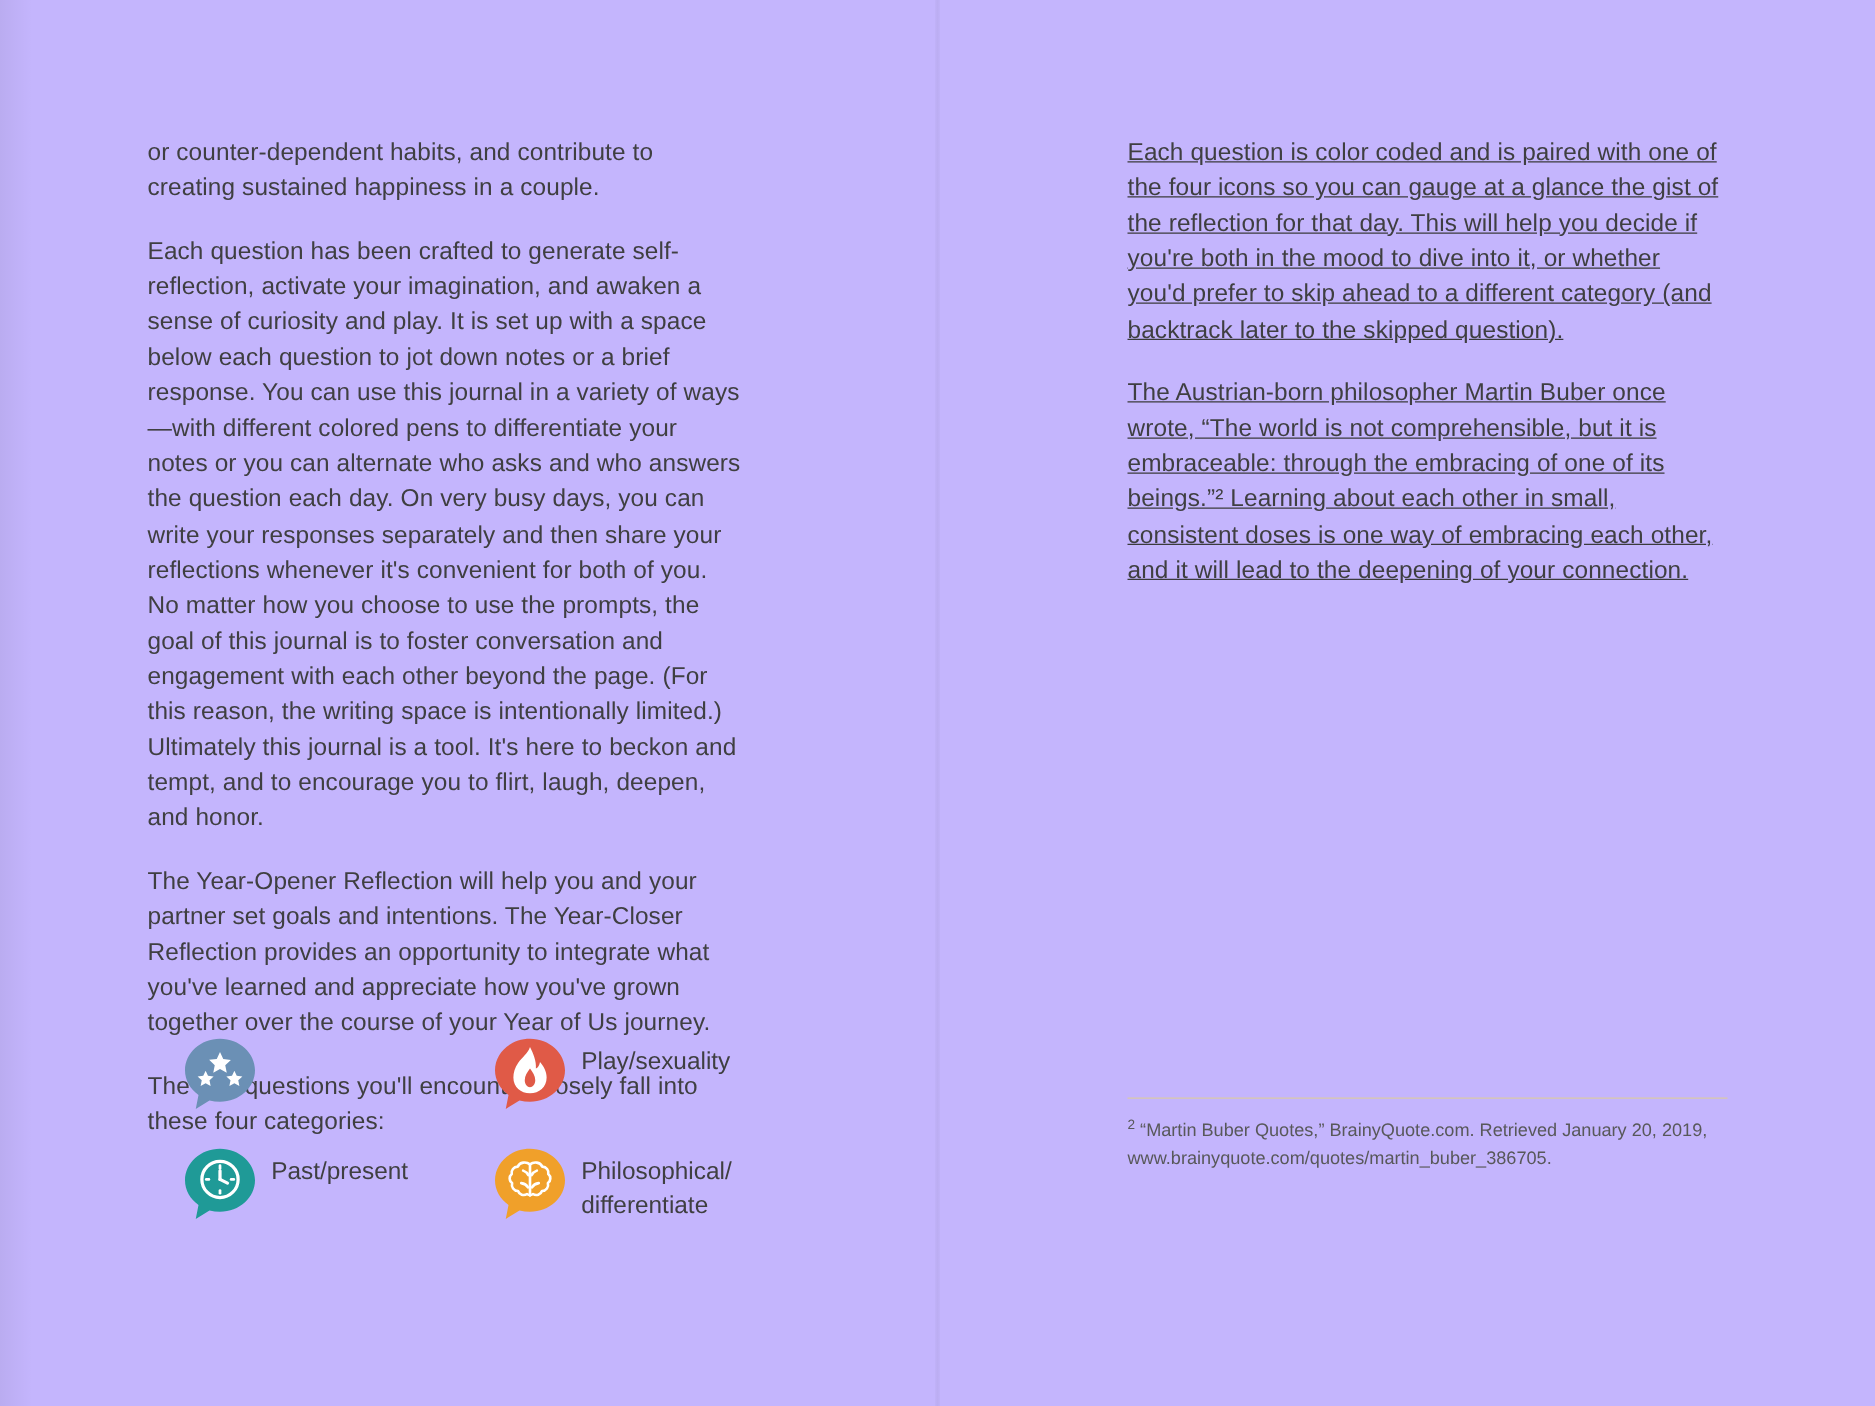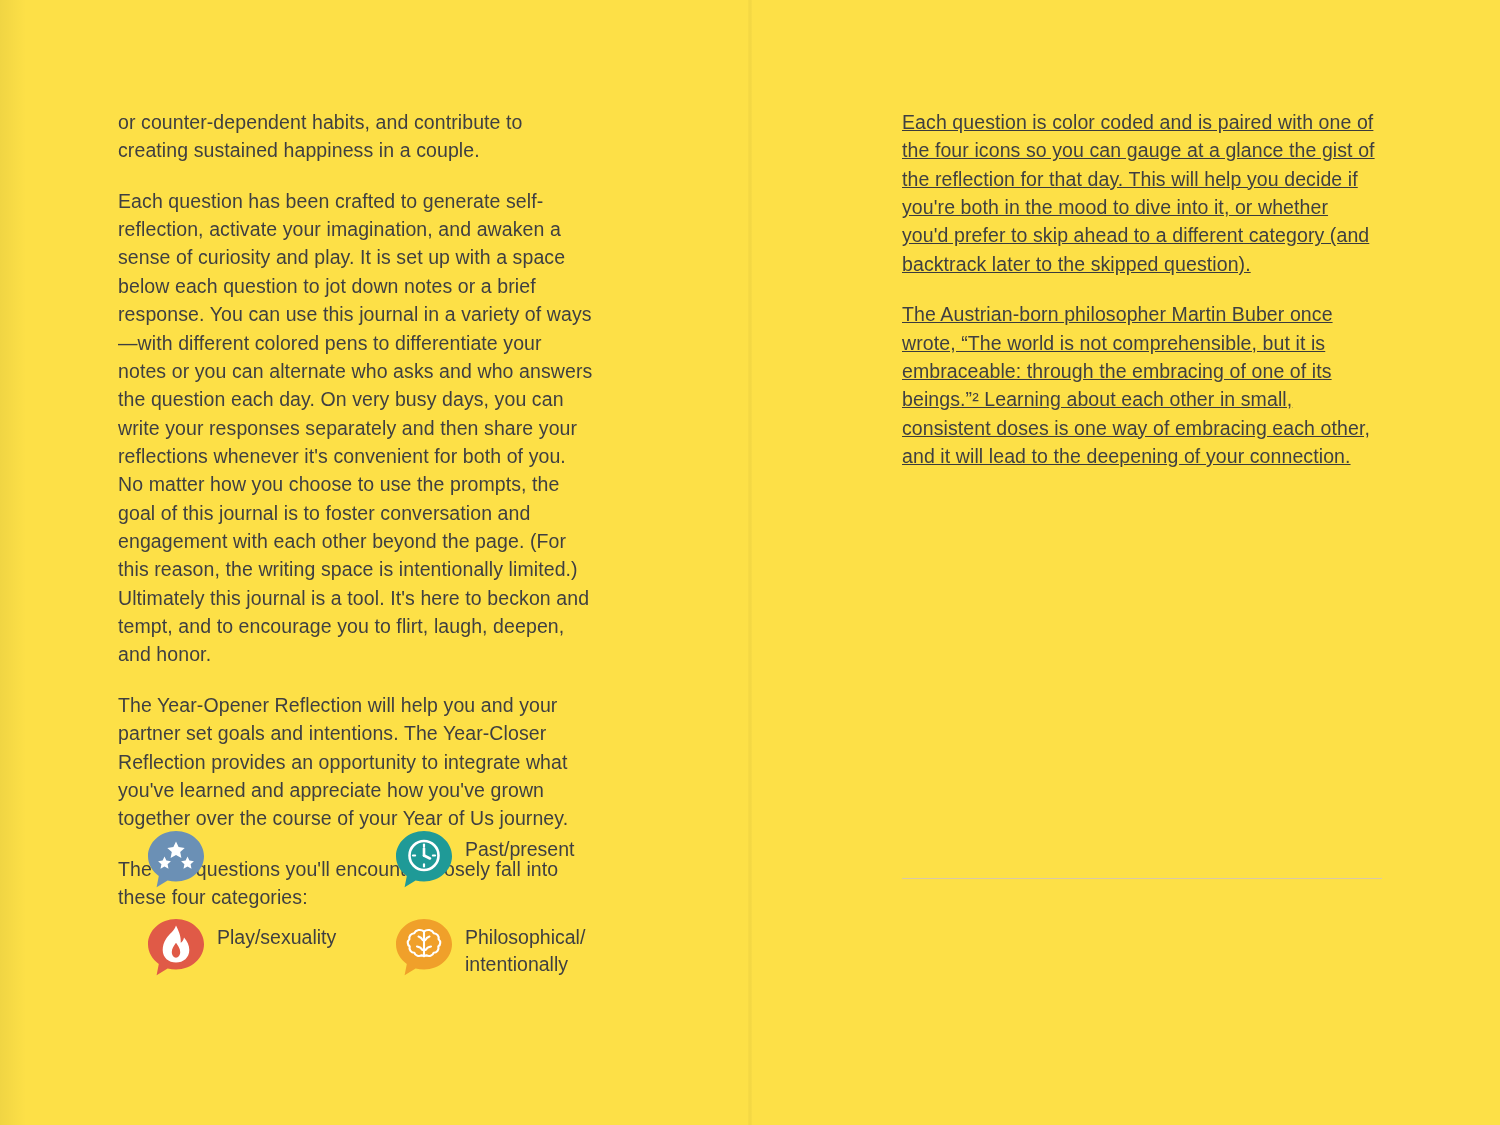--- a/index.html
+++ b/index.html
@@ -11,21 +11,21 @@
     width: 1500px;
     height: 1125px;
     font-family: "Liberation Sans", sans-serif;
     color: #3b3b3d;
     position: relative;
     overflow: hidden;
   }
   .page {
     position: absolute;
     inset: 0;
-    background: #fde047;
+    background: #c4b5fd;
   }
   .col {
     position: absolute;
     top: 108px;
   }
   .col-left {
     left: 118px;
     width: 475px;
   }
   .col-right {
@@ -138,75 +138,76 @@
         <div class="legend-icon">
           <svg viewBox="0 0 62 62" width="62" height="62" aria-hidden="true">
             <path d="M31 3 C15.5 3 3 14.3 3 28.2 C3 36.2 7.2 43.3 13.8 47.9 L11.6 59.2 L22.6 52.4 C25.3 53.1 28.1 53.4 31 53.4 C46.5 53.4 59 42.1 59 28.2 C59 14.3 46.5 3 31 3 Z" fill="#6b90b5"></path>
             <g fill="#ffffff">
               <path d="M31 13.5 l2.6 5.6 6.1 .8 -4.5 4.2 1.2 6 -5.4-3 -5.4 3 1.2-6 -4.5-4.2 6.1-.8 z"></path>
               <path d="M19.5 28.5 l1.9 4.1 4.5 .6 -3.3 3.1 .9 4.4 -4-2.2 -4 2.2 .9-4.4 -3.3-3.1 4.5-.6 z"></path>
               <path d="M42.5 28.5 l1.9 4.1 4.5 .6 -3.3 3.1 .9 4.4 -4-2.2 -4 2.2 .9-4.4 -3.3-3.1 4.5-.6 z"></path>
             </g>
           </svg>
         </div>
+      </div>
+
+      <div class="legend-item">
+        <div class="legend-icon">
+          <svg viewBox="0 0 62 62" width="62" height="62" aria-hidden="true">
+            <path d="M31 3 C15.5 3 3 14.3 3 28.2 C3 36.2 7.2 43.3 13.8 47.9 L11.6 59.2 L22.6 52.4 C25.3 53.1 28.1 53.4 31 53.4 C46.5 53.4 59 42.1 59 28.2 C59 14.3 46.5 3 31 3 Z" fill="#e05a47"></path>
+            <path d="M31 9.5 c-1.8 5.4 -6.4 8.2 -9.4 12.6 -2.8 4.1 -3.9 8.2 -3.9 11.8 0 7.6 5.9 12.6 13.3 12.6 s13.3-5 13.3-12.6 c0-4.7 -2.2-9 -5.3-12.4 -.4 2.6 -1.7 4.6 -3.3 5.3 .6-6 -2.1-12.2 -4.7-17.3 z M31 26.8 c2.1 2.9 4.2 5.9 4.2 9.3 0 3.3 -2 5.6 -4.2 5.6 s-4.2-2.3 -4.2-5.6 c0-3.4 2.1-6.4 4.2-9.3 z" fill="#ffffff"></path>
+          </svg>
+        </div>
+        <div class="legend-label">Play/sexuality</div>
       </div>
 
       <div class="legend-item">
         <div class="legend-icon">
           <svg viewBox="0 0 62 62" width="62" height="62" aria-hidden="true">
             <path d="M31 3 C15.5 3 3 14.3 3 28.2 C3 36.2 7.2 43.3 13.8 47.9 L11.6 59.2 L22.6 52.4 C25.3 53.1 28.1 53.4 31 53.4 C46.5 53.4 59 42.1 59 28.2 C59 14.3 46.5 3 31 3 Z" fill="#1f9a97"></path>
             <circle cx="31" cy="27.5" r="14.5" fill="none" stroke="#ffffff" stroke-width="2.6"></circle>
             <g stroke="#ffffff" stroke-width="2.2" stroke-linecap="round">
               <line x1="31" y1="16.5" x2="31" y2="18.6"></line>
               <line x1="42" y1="27.5" x2="39.9" y2="27.5"></line>
               <line x1="31" y1="38.5" x2="31" y2="36.4"></line>
               <line x1="20" y1="27.5" x2="22.1" y2="27.5"></line>
             </g>
             <g stroke="#ffffff" stroke-width="2.6" stroke-linecap="round">
               <line x1="31" y1="27.5" x2="31" y2="20.5"></line>
               <line x1="31" y1="27.5" x2="37" y2="30.5"></line>
             </g>
           </svg>
         </div>
         <div class="legend-label">Past/present</div>
-      </div>
-
-      <div class="legend-item">
-        <div class="legend-icon">
-          <svg viewBox="0 0 62 62" width="62" height="62" aria-hidden="true">
-            <path d="M31 3 C15.5 3 3 14.3 3 28.2 C3 36.2 7.2 43.3 13.8 47.9 L11.6 59.2 L22.6 52.4 C25.3 53.1 28.1 53.4 31 53.4 C46.5 53.4 59 42.1 59 28.2 C59 14.3 46.5 3 31 3 Z" fill="#e05a47"></path>
-            <path d="M31 9.5 c-1.8 5.4 -6.4 8.2 -9.4 12.6 -2.8 4.1 -3.9 8.2 -3.9 11.8 0 7.6 5.9 12.6 13.3 12.6 s13.3-5 13.3-12.6 c0-4.7 -2.2-9 -5.3-12.4 -.4 2.6 -1.7 4.6 -3.3 5.3 .6-6 -2.1-12.2 -4.7-17.3 z M31 26.8 c2.1 2.9 4.2 5.9 4.2 9.3 0 3.3 -2 5.6 -4.2 5.6 s-4.2-2.3 -4.2-5.6 c0-3.4 2.1-6.4 4.2-9.3 z" fill="#ffffff"></path>
-          </svg>
-        </div>
-        <div class="legend-label">Play/sexuality</div>
       </div>
 
       <div class="legend-item">
         <div class="legend-icon">
           <svg viewBox="0 0 62 62" width="62" height="62" aria-hidden="true">
             <path d="M31 3 C15.5 3 3 14.3 3 28.2 C3 36.2 7.2 43.3 13.8 47.9 L11.6 59.2 L22.6 52.4 C25.3 53.1 28.1 53.4 31 53.4 C46.5 53.4 59 42.1 59 28.2 C59 14.3 46.5 3 31 3 Z" fill="#f0a02a"></path>
             <g fill="none" stroke="#ffffff" stroke-width="2.1" stroke-linecap="round" stroke-linejoin="round">
               <path d="M31 15.5 c-3.2 -2.6 -8.2 -1.8 -9.8 1.8 -3.3 .2 -5.4 2.9 -4.8 5.9 -2.3 1.9 -2.2 5.6 .3 7.2 -.9 3.2 1.4 6.3 4.7 6.4 1 2.9 4.6 4.1 7.2 2.4 .9 .6 1.7 .9 2.4 .9"></path>
               <path d="M31 15.5 c3.2 -2.6 8.2 -1.8 9.8 1.8 3.3 .2 5.4 2.9 4.8 5.9 2.3 1.9 2.2 5.6 -.3 7.2 .9 3.2 -1.4 6.3 -4.7 6.4 -1 2.9 -4.6 4.1 -7.2 2.4 -.9 .6 -1.7 .9 -2.4 .9"></path>
               <line x1="31" y1="15.5" x2="31" y2="40.1"></line>
               <path d="M25.5 20.5 c1.8 .6 3.4 1.9 4.2 3.6"></path>
               <path d="M36.5 20.5 c-1.8 .6 -3.4 1.9 -4.2 3.6"></path>
               <path d="M24 30.5 c2.1 .3 4.4 1.6 5.4 3.4"></path>
               <path d="M38 30.5 c-2.1 .3 -4.4 1.6 -5.4 3.4"></path>
             </g>
           </svg>
         </div>
         <div class="legend-label">Philosophical/
-intentionally</div>
+differentiate</div>
       </div>
 
     </div>
   </div>
 
   <div class="col col-right">
     <p class="body">Each question is color coded and is paired with one of the four icons so you can gauge at a glance the gist of the reflection for that day. This will help you decide if you're both in the mood to dive into it, or whether you'd prefer to skip ahead to a different category (and backtrack later to the skipped question).</p>
     <p class="body">The Austrian-born philosopher Martin Buber once wrote, “The world is not comprehensible, but it is embraceable: through the embracing of one of its beings.”² Learning about each other in small, consistent doses is one way of embracing each other, and it will lead to the deepening of your connection.</p>
   </div>
 
   <div class="footnote">
     <div class="footnote-rule"></div>
+    <p class="footnote-text"><sup>2</sup><span> “Martin Buber Quotes,” BrainyQuote.com. Retrieved January 20, 2019, www.brainyquote.com/quotes/martin_buber_386705.</span></p>
   </div>
 </div>
 
 </body></html>

